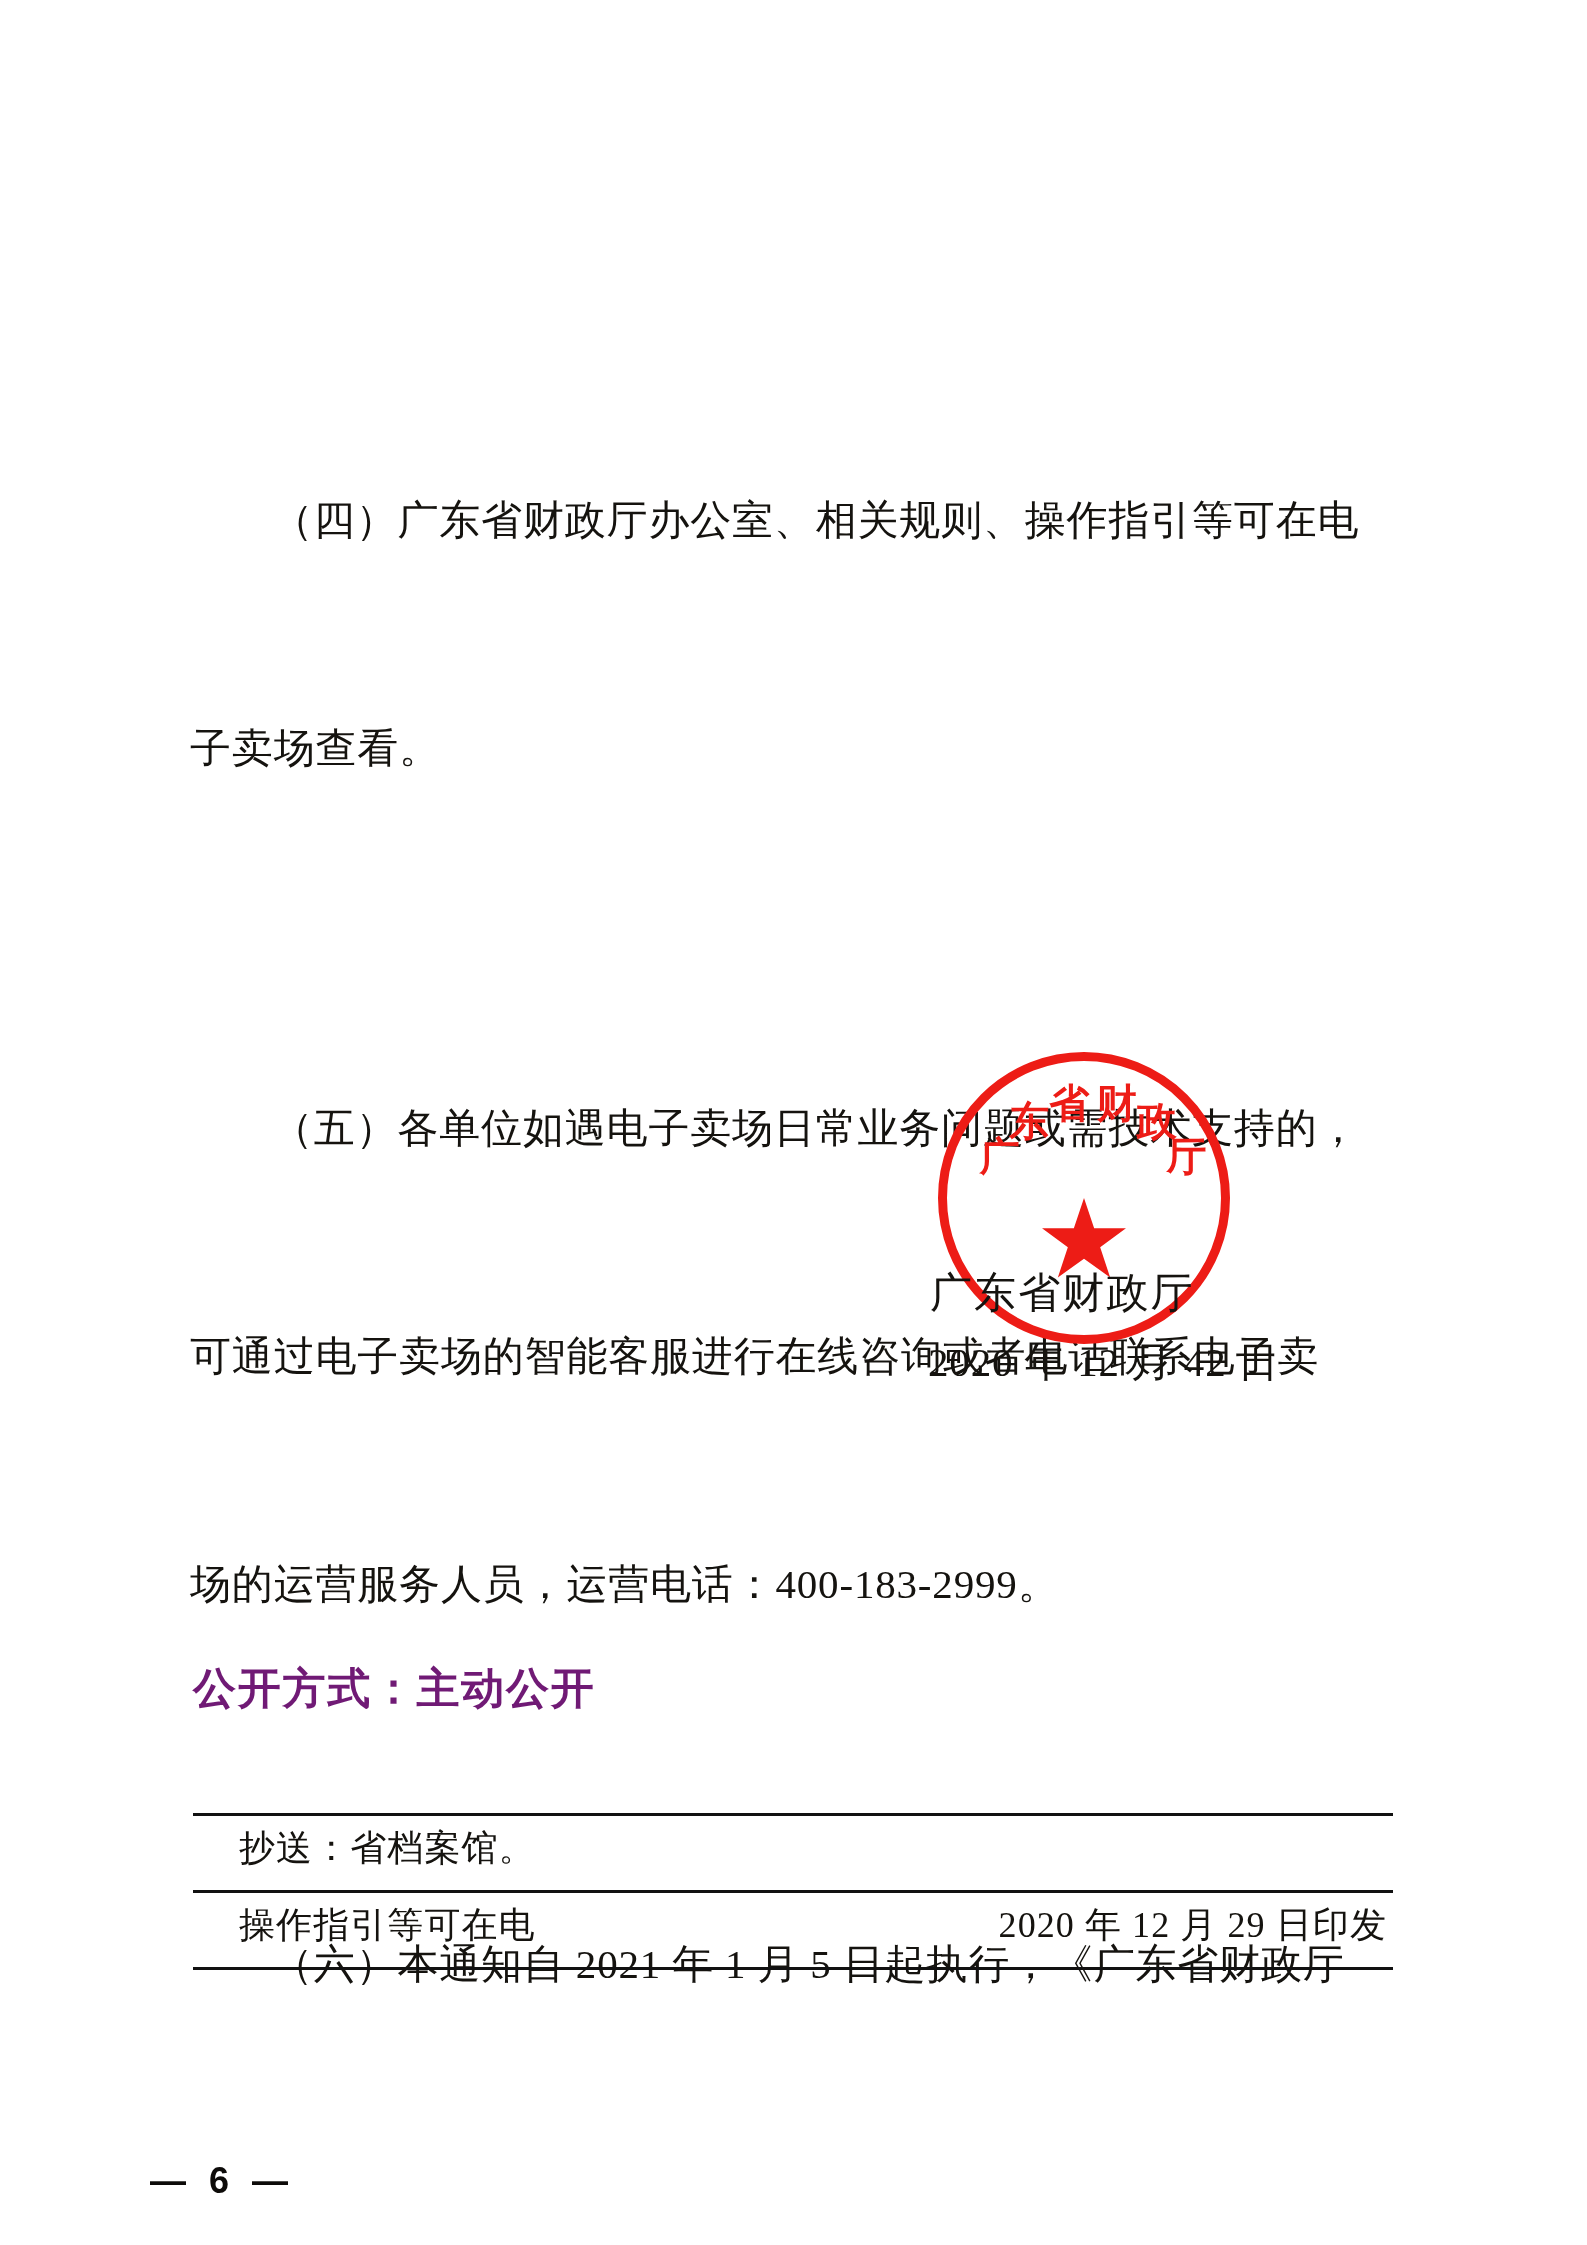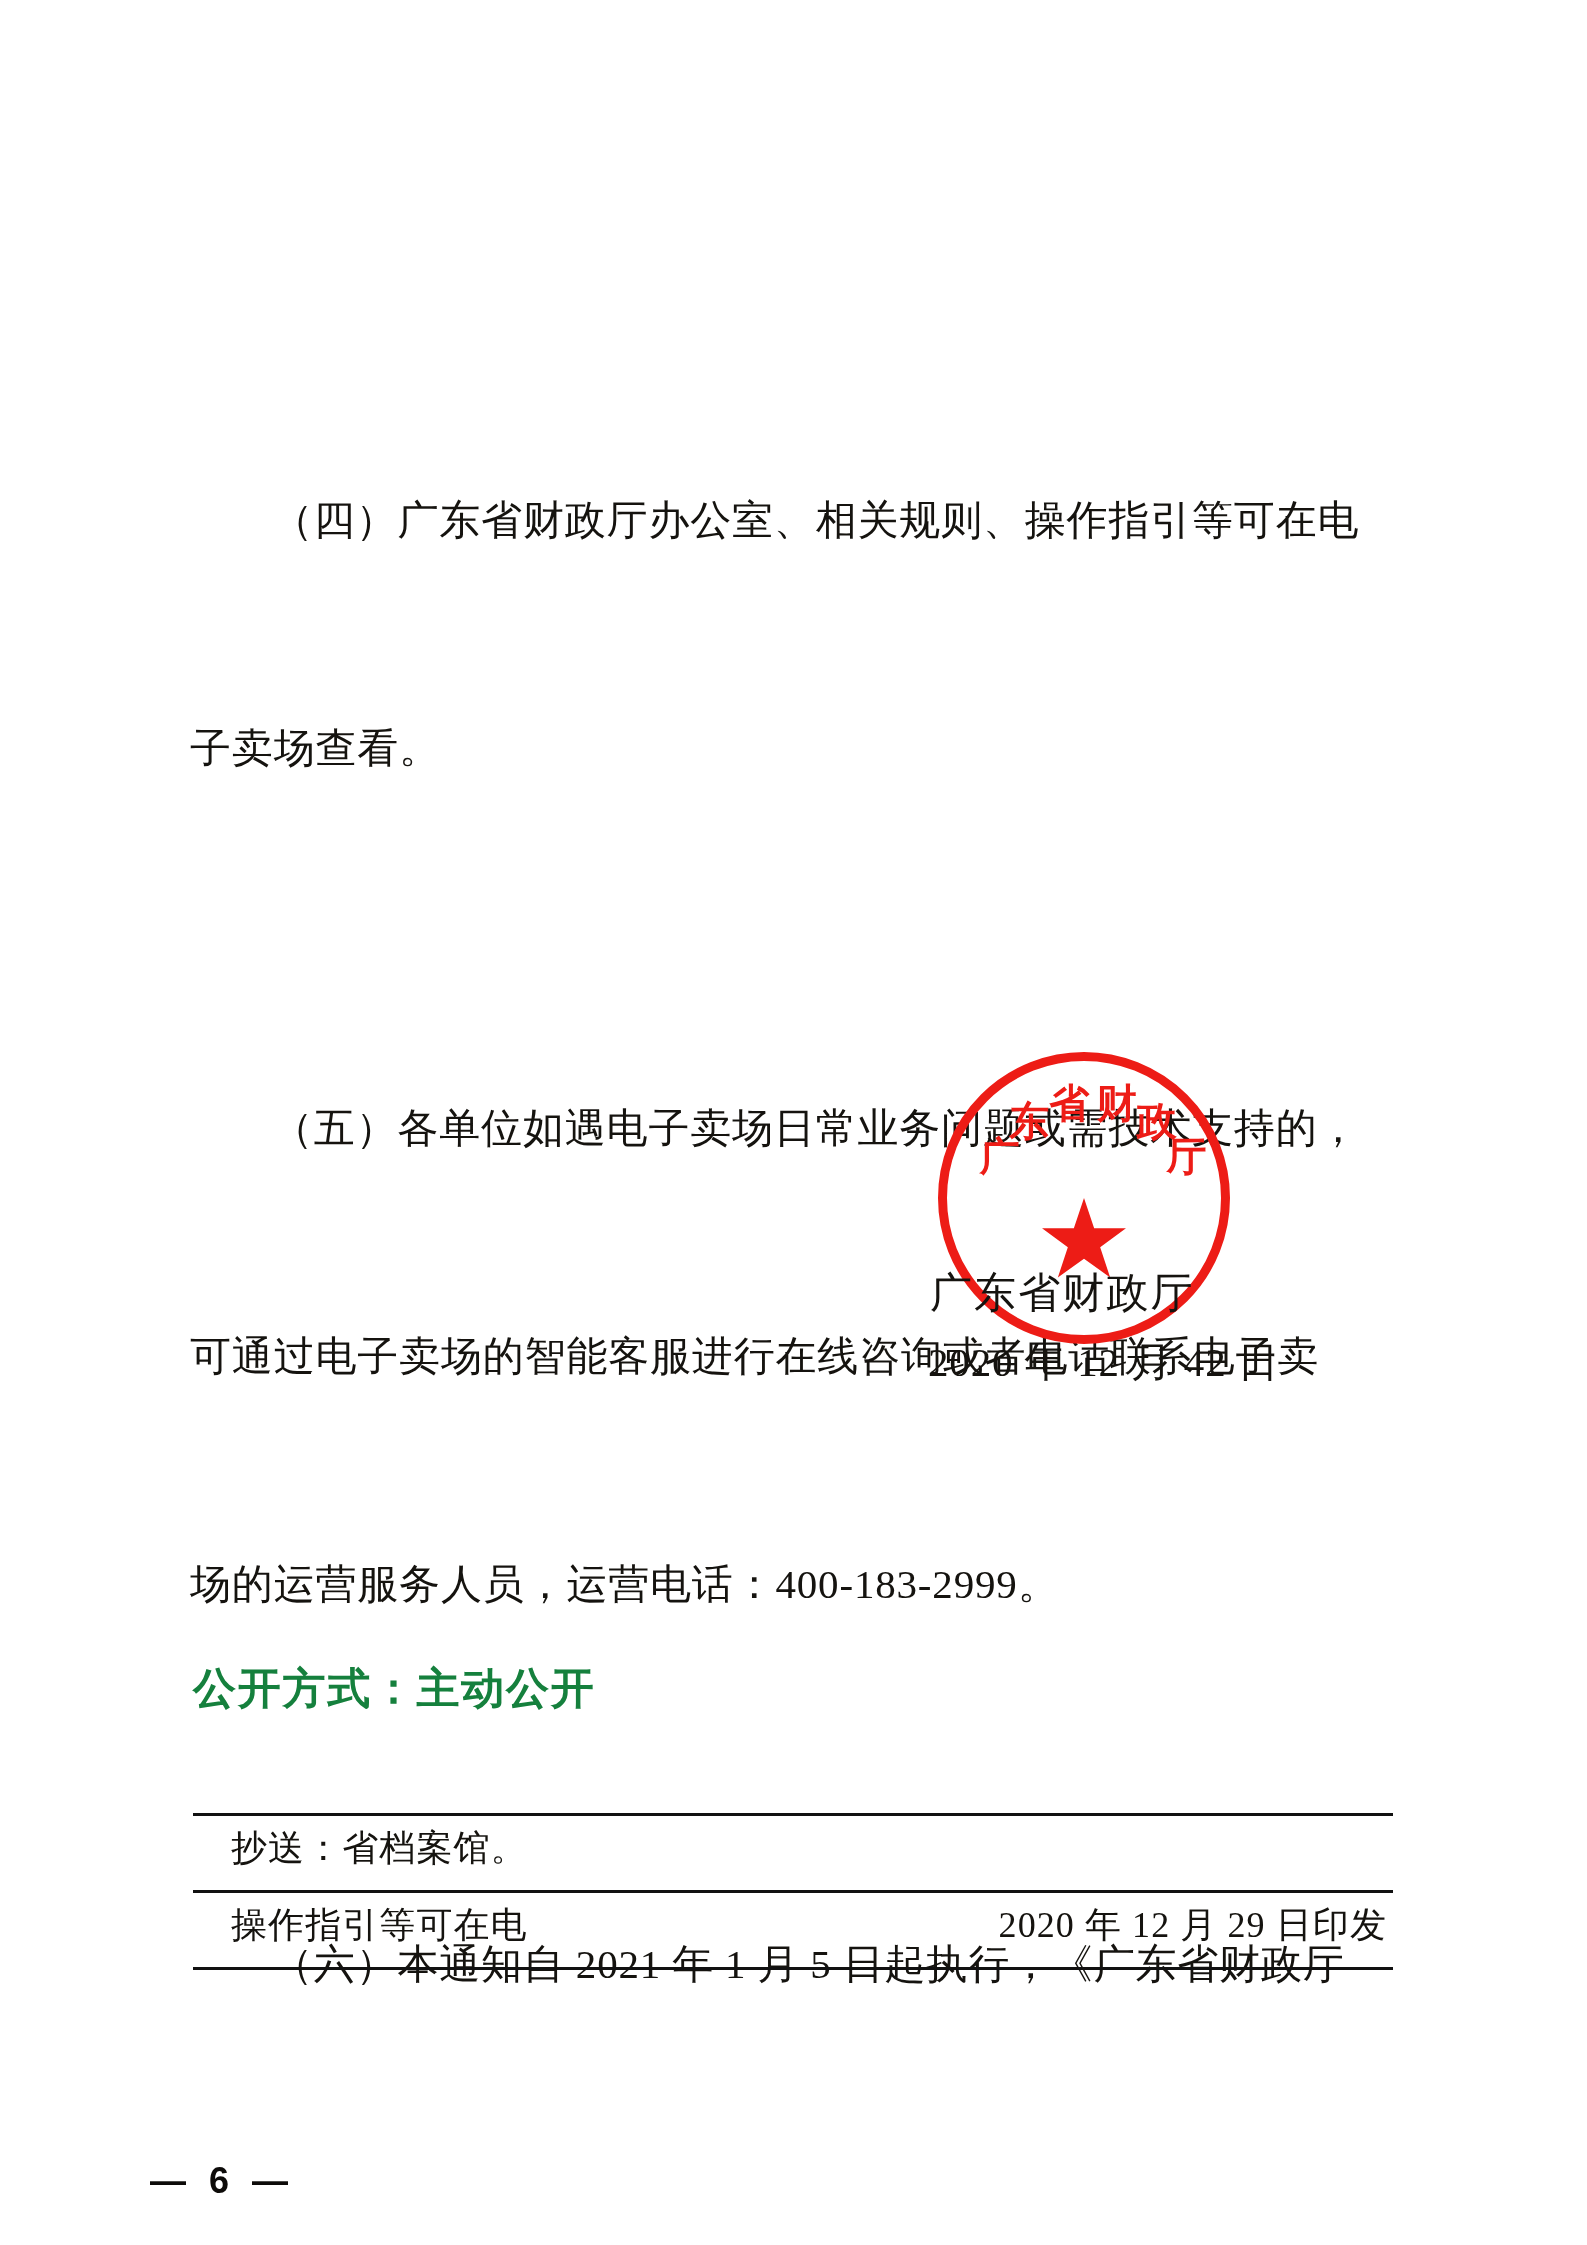--- a/index.html
+++ b/index.html
@@ -129,21 +129,21 @@
   }
 
   
   .disclosure {
     position: absolute;
     left: 193px;
     top: 1660px;
     font-size: 43px;
     font-weight: 700;
     letter-spacing: 0.04em;
-    color: #15803d;
+    color: #701a75;
     white-space: pre;
   }
 
   
   .footer {
     position: absolute;
     left: 193px;
     top: 1813px;
     width: 1200px;
   }
@@ -157,20 +157,21 @@
     height: 74px;
   }
   .fcell {
     position: absolute;
     top: 14px;
     font-size: 36px;
     line-height: 1;
     color: #15130f;
     letter-spacing: 0.03em;
     white-space: pre;
+    margin-left: 8px;
   }
   .fcell.left  { left: 38px; }
   .fcell.right { right: 6px; }
 
   
   .page-number {
     position: absolute;
     left: 150px;
     top: 2160px;
     font-family: "Liberation Sans", "DejaVu Sans", sans-serif;

